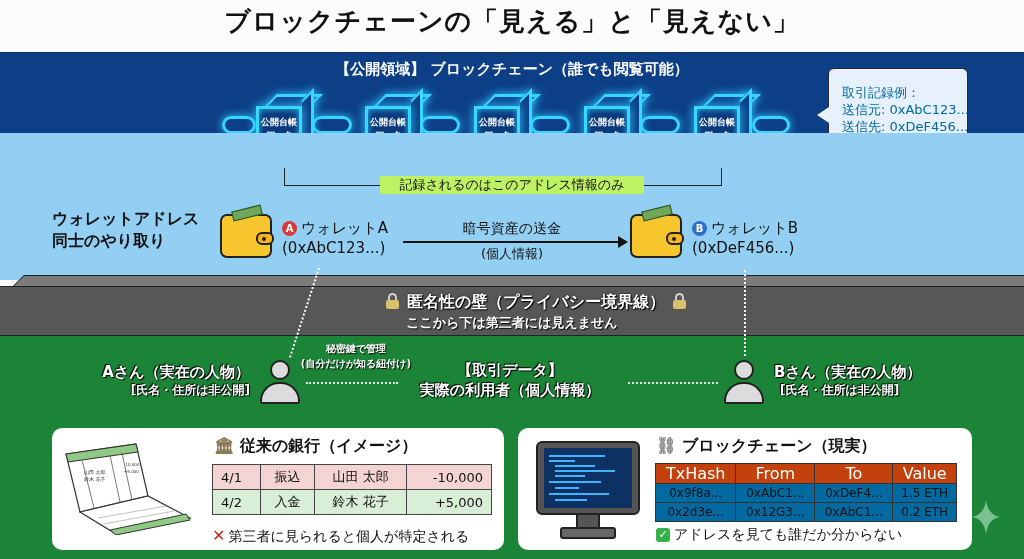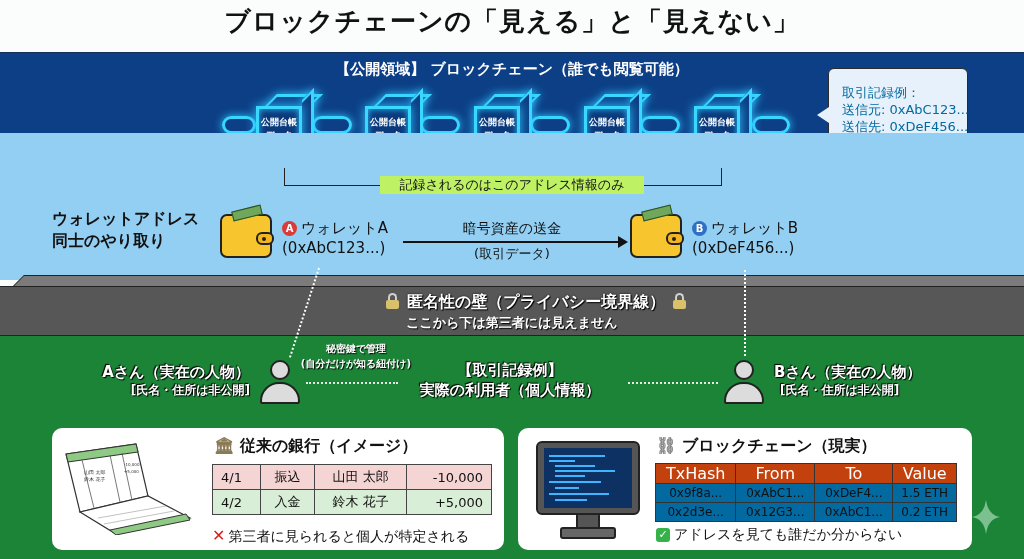--- a/index.html
+++ b/index.html
@@ -154,21 +154,21 @@
     <div class="clasp"></div>
   </div>
 <div class="wlabel" style="left:282px;top:218px;">
   <div><span class="badge" style="background:#d93a3a;">A</span><span>ウォレットA</span></div>
   <div>(0xAbC123...)</div>
 </div>
 
 <div id="transfer-top" class="abs">暗号資産の送金</div>
 <div id="transfer-line" class="abs"></div>
 <div id="transfer-arrow" class="abs"></div>
-<div id="transfer-bottom" class="abs">(取引データ)</div>
+<div id="transfer-bottom" class="abs">(個人情報)</div>
 
 <div class="wallet" style="left:630px;top:214px;">
     <div class="bill"></div>
     <div class="clasp"></div>
   </div>
 <div class="wlabel" style="left:692px;top:218px;">
   <div><span class="badge" style="background:#2f6fc4;">B</span><span>ウォレットB</span></div>
   <div>(0xDeF456...)</div>
 </div>
 
@@ -194,21 +194,21 @@
 <div class="person" style="left:258px;top:360px;">
     <div class="head"></div>
     <div class="torso"></div>
   </div>
 <div class="pname" style="left:80px;top:362px;width:170px;">
   <div class="n">Aさん（実在の人物）</div>
   <div class="s">[氏名・住所は非公開]</div>
 </div>
 
 <div id="private-title" class="abs">
-  <div>【取引記録例】</div>
+  <div>【取引データ】</div>
   <div>実際の利用者（個人情報）</div>
 </div>
 
 <div class="person" style="left:722px;top:360px;">
     <div class="head"></div>
     <div class="torso"></div>
   </div>
 <div class="pname" style="left:774px;top:362px;width:160px;text-align:left;">
   <div class="n">Bさん（実在の人物）</div>
   <div class="s" style="padding-left:6px;">[氏名・住所は非公開]</div>

